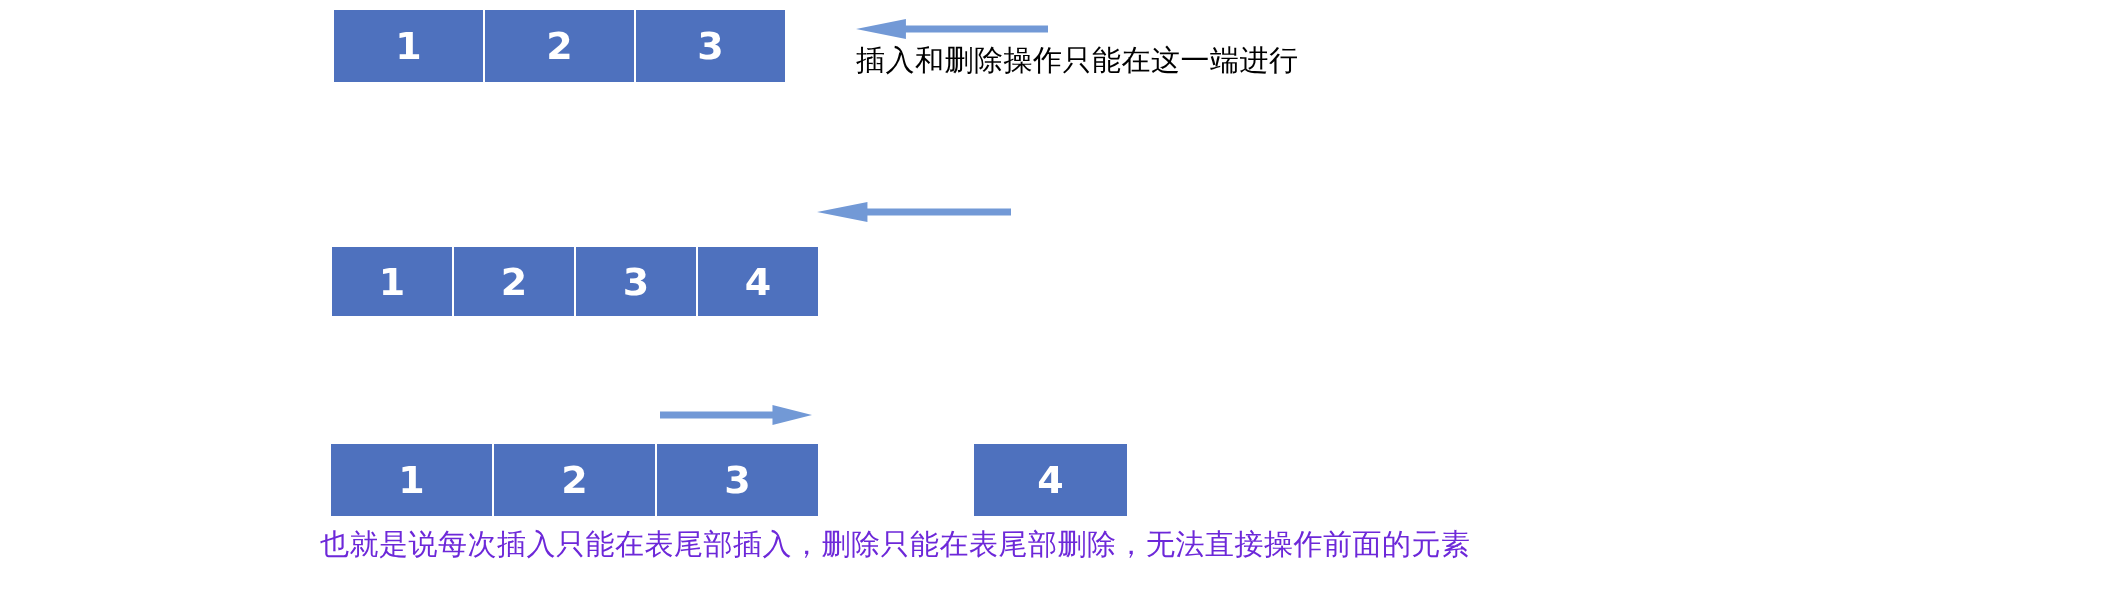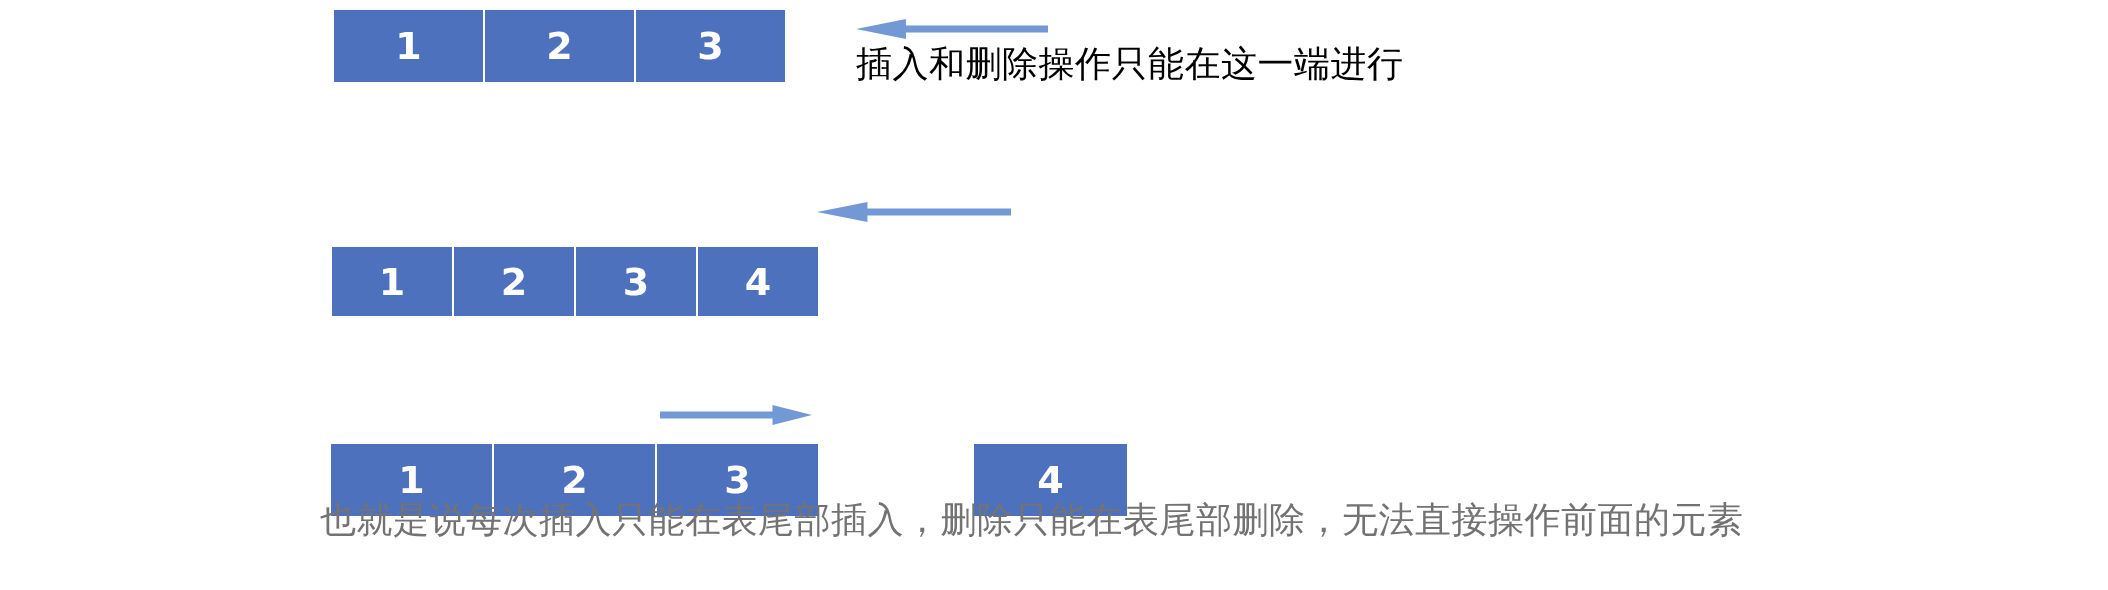--- a/index.html
+++ b/index.html
@@ -39,21 +39,21 @@
     height: 22px;
     pointer-events: none;
   }
   .arrow svg {
     display: block;
     overflow: visible;
   }
   .caption {
     position: absolute;
     color: #000000;
-    font-size: 36px;
+    font-size: 29px;
     line-height: 1.12;
     white-space: nowrap;
     font-family: "DejaVu Sans", "Liberation Sans", sans-serif;
     letter-spacing: 0.5px;
   }
 </style>
 </head>
 <body>
 
 <div id="canvas" style="background: rgb(255, 255, 255); width: 2108px; height: 590px;">
@@ -85,15 +85,15 @@
     <svg viewBox="0 0 100 22" preserveAspectRatio="none" width="100%" height="22">
       <path d="M 100 11 L 74 1 L 74 7.5 L 0 7.5 L 0 14.5 L 74 14.5 L 74 21 Z" fill="#7299D6"></path>
     </svg>
   </div>
 
   <div class="cell" style="left: 330px; top: 443px; width: 163px; height: 74px; background: rgb(78, 113, 190); border-color: rgb(255, 255, 255); color: rgb(255, 255, 255);">1</div>
   <div class="cell" style="left: 493px; top: 443px; width: 163px; height: 74px; background: rgb(78, 113, 190); border-color: rgb(255, 255, 255); color: rgb(255, 255, 255);">2</div>
   <div class="cell" style="left: 656px; top: 443px; width: 163px; height: 74px; background: rgb(78, 113, 190); border-color: rgb(255, 255, 255); color: rgb(255, 255, 255);">3</div>
   <div class="cell" style="left: 973px; top: 443px; width: 155px; height: 74px; background: rgb(78, 113, 190); border-color: rgb(255, 255, 255); color: rgb(255, 255, 255);">4</div>
 
-  <div class="caption" style="left: 320px; top: 500px; color: #737373;">也就是说每次插入只能在表尾部插入，删除只能在表尾部删除，无法直接操作前面的元素</div>
+  <div class="caption" style="left: 320px; top: 528px; color: #6d28d9;">也就是说每次插入只能在表尾部插入，删除只能在表尾部删除，无法直接操作前面的元素</div>
 
 </div>
 
 </body></html>

